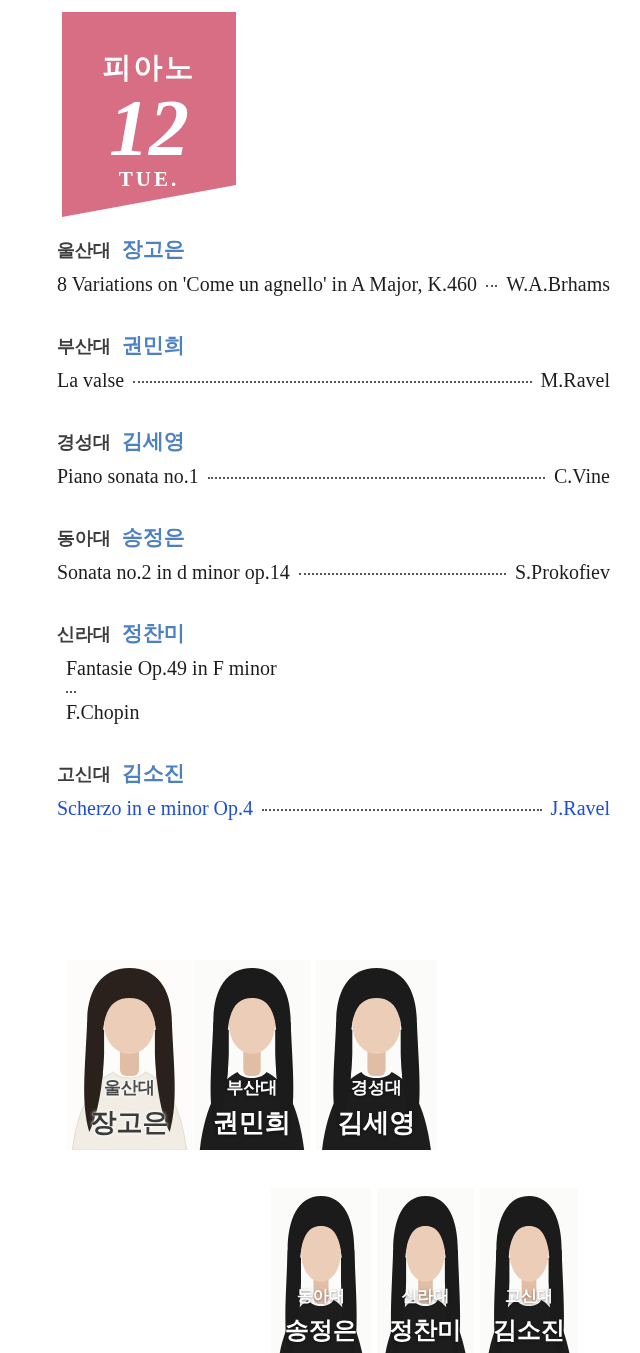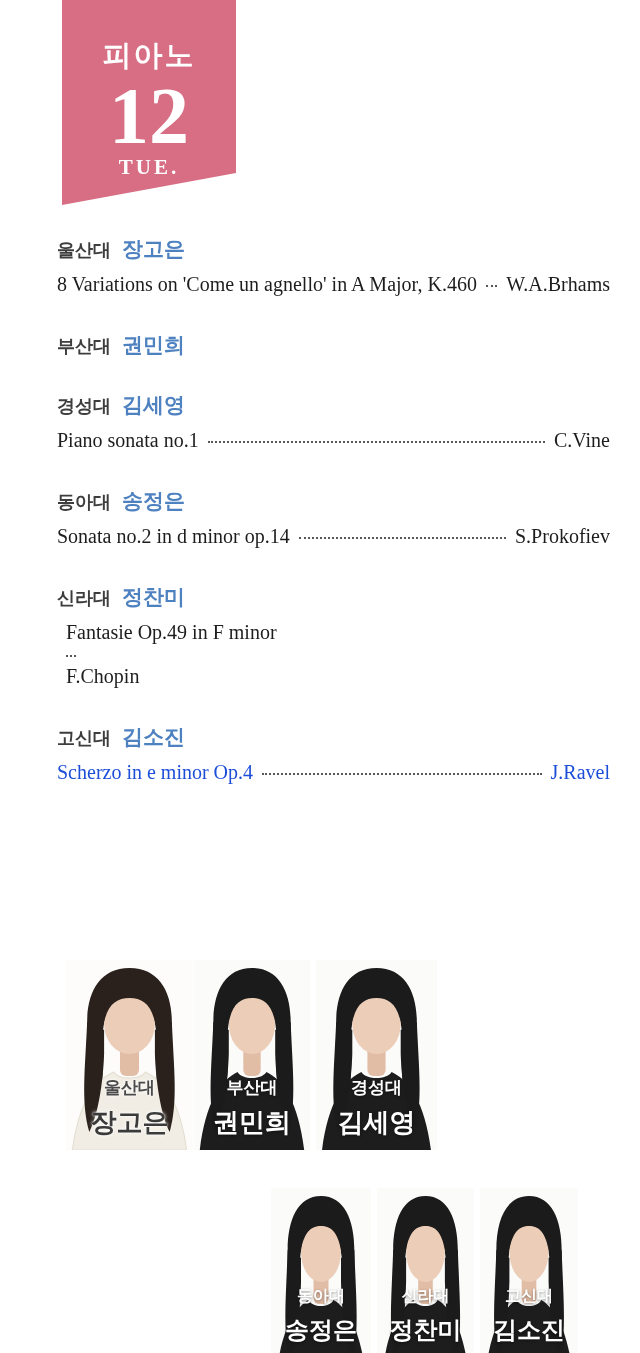--- a/index.html
+++ b/index.html
@@ -6,34 +6,35 @@
   .page{
     position:relative;
     width:640px;height:1353px;
     background:#ffffff;
     overflow:hidden;
     font-family:"Liberation Sans","DejaVu Sans",sans-serif;
   }
 
   
   .ribbon{
-    position:absolute;left:62px;top:0;
+    position:absolute;left:62px;top:12px;
     width:174px;height:205px;
     clip-path:polygon(0 0,100% 0,100% 84.4%,0 100%);
     text-align:center;color:#ffffff;
   }
   .ribbon .category{
     margin-top:36px;
     font-size:29px;font-weight:bold;letter-spacing:2px;
     font-family:"Liberation Sans","DejaVu Sans",sans-serif;
   }
   .ribbon .date{
     margin-top:4px;
     font-size:80px;line-height:72px;font-weight:bold;
     font-family:"Liberation Serif","DejaVu Serif",serif;
+    font-style:italic;
   }
   .ribbon .weekday{
     margin-top:3px;
     font-size:21px;font-weight:bold;letter-spacing:3px;
     font-family:"Liberation Serif","DejaVu Serif",serif;
   }
 
   
   .program{
     position:absolute;left:57px;top:236px;width:553px;
@@ -121,20 +122,25 @@
       <span class="leader" style="border-bottom-color: rgb(87, 87, 87);"></span>
       <span class="composer">W.A.Brhams</span>
     </div>
   </div>
 
   <div class="entry">
     <div class="entry-head">
       <span class="univ" style="color: rgb(61, 61, 61);">부산대</span>
       <span class="pname" style="color: rgb(78, 129, 191);">권민희</span>
     </div>
+    <div class="piece-row" style="color: rgb(29, 29, 29);">
+      <span class="piece">La valse</span>
+      <span class="leader" style="border-bottom-color: rgb(87, 87, 87);"></span>
+      <span class="composer">M.Ravel</span>
+    </div>
   </div>
 
   <div class="entry">
     <div class="entry-head">
       <span class="univ" style="color: rgb(61, 61, 61);">경성대</span>
       <span class="pname" style="color: rgb(78, 129, 191);">김세영</span>
     </div>
     <div class="piece-row" style="color: rgb(29, 29, 29); justify-content: flex-end;">
       <span class="piece">Piano sonata no.1</span>
       <span class="leader" style="border-bottom-color: rgb(87, 87, 87);"></span>

